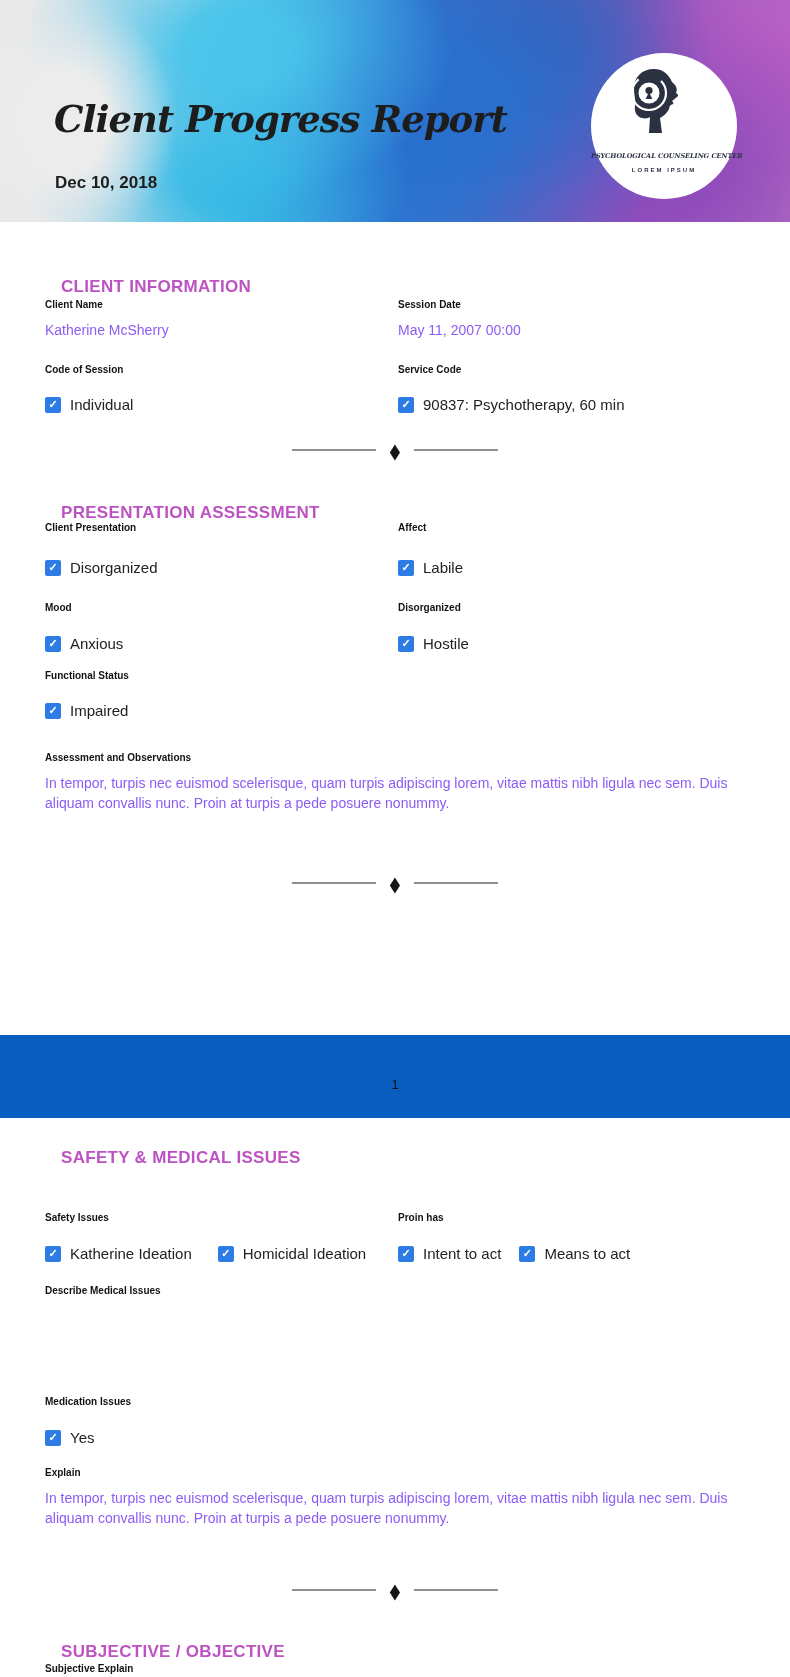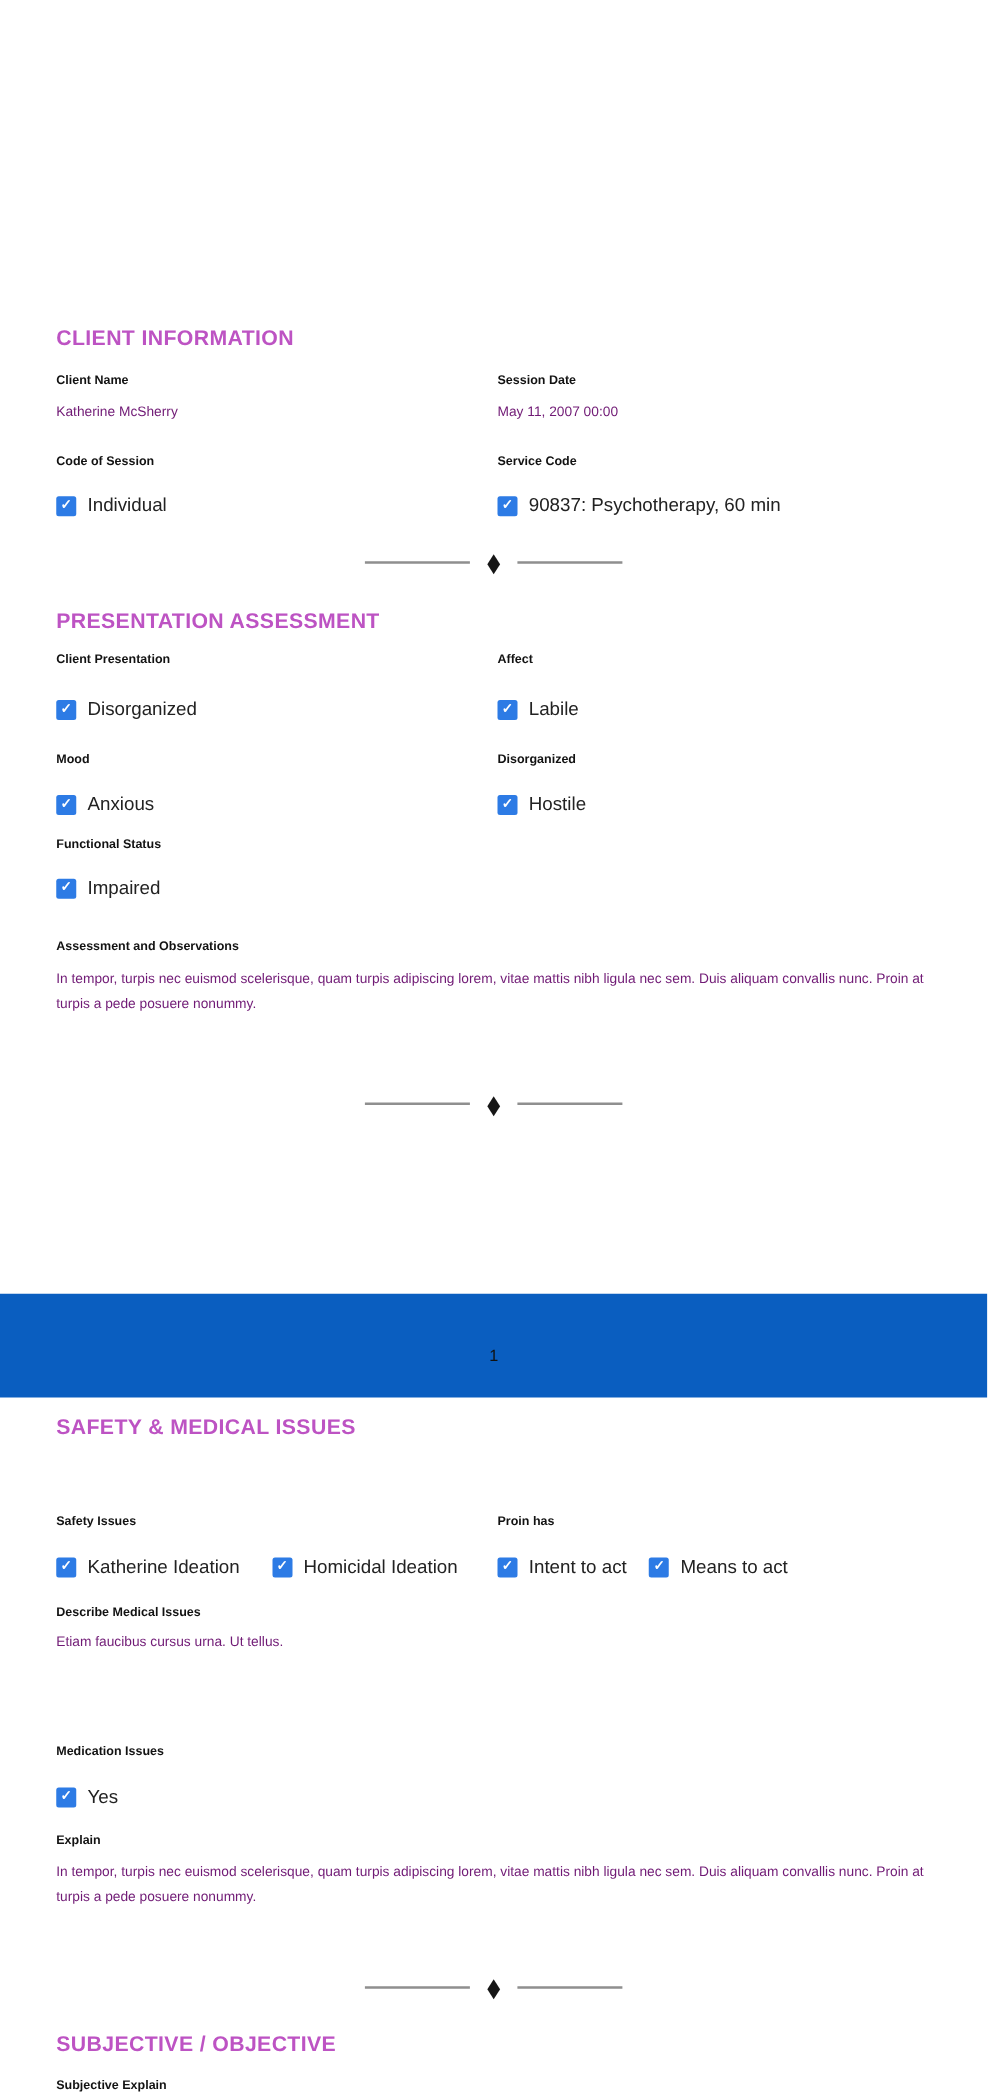--- a/index.html
+++ b/index.html
@@ -42,30 +42,30 @@
     font-family:"DejaVu Serif", serif; font-style:italic; font-weight:700;
     font-size:6.5px; color:#2b3140; white-space:nowrap;
   }
   .logo-tag {
     position:absolute; top:114px; left:0; right:0; text-align:center;
     font-size:6px; font-weight:700; letter-spacing:2px; color:#2b3140;
   }
 
   
   h2.sec {
-    position:absolute; left:45px; margin:0;
+    position:absolute; left:45px; margin:16px;
     font-size:17px; font-weight:700; letter-spacing:0.3px;
     color:#bd53c3; line-height:20px; white-space:nowrap;
   }
   .lbl {
     position:absolute; font-size:10px; font-weight:700;
     color:#121212; line-height:19px; white-space:nowrap;
   }
   .val {
-    position:absolute; font-size:11px; color:#701a75; line-height:20px;
+    position:absolute; font-size:14px; color:#8b5cf6; line-height:20px;
   }
   .para { width:700px; }
 
   .check-group { position:absolute; display:flex; align-items:center; }
   .opt { display:flex; align-items:center; gap:9px; }
   .cbx {
     width:16px; height:16px; flex:none; background:#2d7be5; border-radius:2px;
     display:flex; align-items:center; justify-content:center;
   }
   .tick { color:#ffffff; font-size:11px; font-weight:700; line-height:1; }
@@ -83,20 +83,35 @@
     background:#0a5ec0; display:flex; align-items:center; justify-content:center;
     padding-top:16px; box-sizing:border-box;
   }
   .pagebar span { font-size:13px; color:#111111; }
 </style>
 </head>
 <body>
 
 <div class="page">
 
+  <div class="hero">
+    <h1>Client Progress Report</h1>
+    <div class="date">Dec 10, 2018</div>
+    <div class="logo">
+      <svg width="62" height="68" viewBox="0 0 62 68">
+        <path fill="#2b3140" d="M33 2 C21 2 13 10 13 21 C13 28 15 33 14 39 C13 45 16 50 21 51 C25 52 27.5 51 29 50 L28 66 L41 66 L39 51 C43 49 46 46 48 42 C49 40 48 39 50 38 C53 37 53 36 51 34 C53 33 54 31 56 30 C58 29 57 27 55 26 C57 22 55 18 51 15 C47 6 41 2 33 2 Z"></path>
+        <circle cx="28" cy="26" r="17" fill="none" stroke="#ffffff" stroke-width="2.2" stroke-dasharray="82 25" transform="rotate(-45 28 26)"></circle>
+        <circle cx="28" cy="26" r="10.5" fill="#ffffff"></circle>
+        <circle cx="28" cy="23.5" r="3.6" fill="#2b3140"></circle>
+        <path d="M28 25 L24.6 32 L31.4 32 Z" fill="#2b3140"></path>
+      </svg>
+      <div class="logo-name">PSYCHOLOGICAL COUNSELING CENTER</div>
+      <div class="logo-tag">LOREM IPSUM</div>
+    </div>
+  </div>
 
   <h2 class="sec" style="top:261px">CLIENT INFORMATION</h2>
 
   <div class="lbl" style="left:45px;top:295px">Client Name</div>
   <div class="lbl" style="left:398px;top:295px">Session Date</div>
   <div class="val" style="left:45px;top:320px">Katherine McSherry</div>
   <div class="val" style="left:398px;top:320px">May 11, 2007 00:00</div>
 
   <div class="lbl" style="left:45px;top:360px">Code of Session</div>
   <div class="lbl" style="left:398px;top:360px">Service Code</div>
@@ -217,21 +232,20 @@
     </div>
     <div class="opt">
       <span class="cbx">
           <span class="tick">✓</span>
         </span>
       <span class="cbl">Means to act</span>
     </div>
   </div>
 
   <div class="lbl" style="left:45px;top:1281px">Describe Medical Issues</div>
-  <div class="val para" style="left:45px;top:1304px">Etiam faucibus cursus urna. Ut tellus.</div>
 
   <div class="lbl" style="left:45px;top:1392px">Medication Issues</div>
   <div class="check-group" style="left:45px;top:1428px">
     <div class="opt">
       <span class="cbx">
           <span class="tick">✓</span>
         </span>
       <span class="cbl">Yes</span>
     </div>
   </div>

